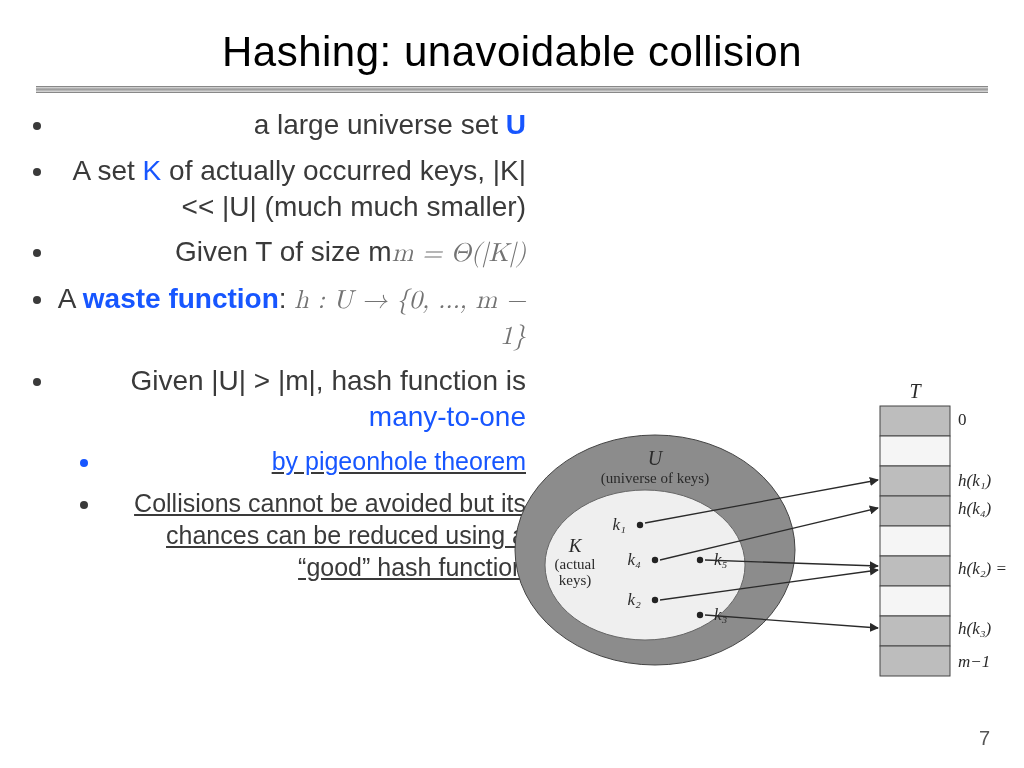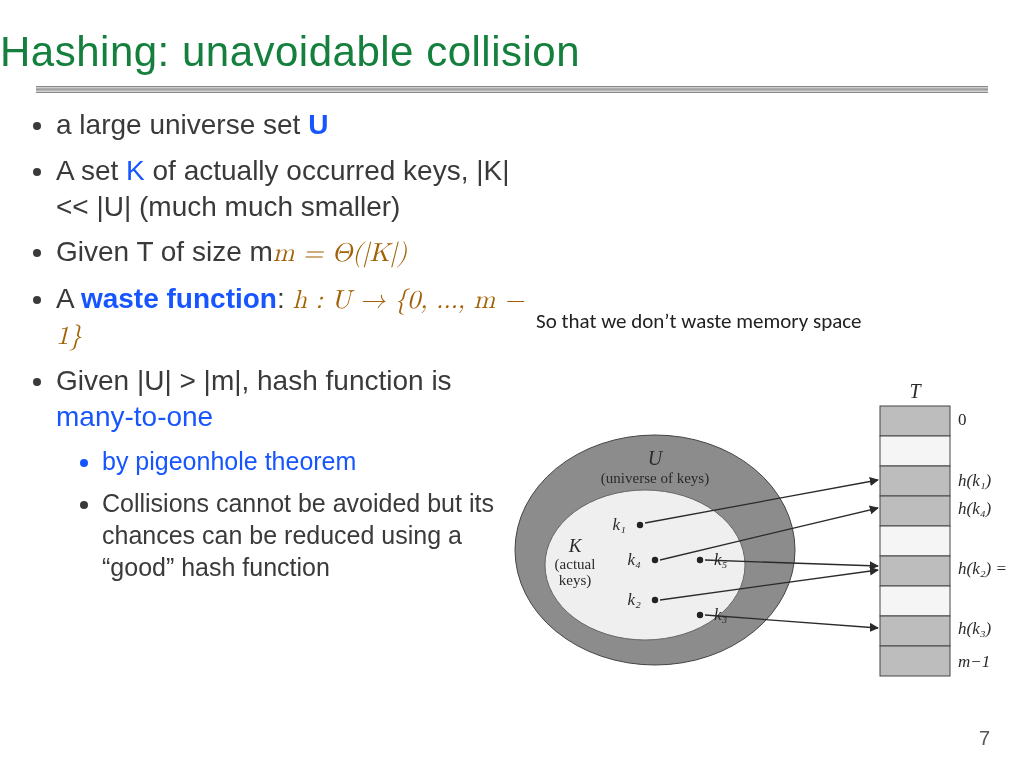--- a/index.html
+++ b/index.html
@@ -14,57 +14,59 @@
   }
   .slide {
     position: relative;
     width: 1024px;
     height: 768px;
     box-sizing: border-box;
   }
   .title {
     font-size: 42px;
     font-weight: 400;
-    color: #15803d;
-    text-align: left;
+    color: #000000;
+    text-align: center;
     padding: 28px 0 6px 0;
     letter-spacing: 0.5px;
   }
   .title-rule {
     margin: 4px 36px 14px 36px;
     height: 5px;
     border-top: 1px solid #888;
     border-bottom: 1px solid #888;
     background: linear-gradient(to bottom, #ddd 0%, #999 45%, #ddd 100%);
   }
   ul.top {
     margin: 0 0 0 26px;
     padding: 0 16px 0 30px;
     list-style: disc;
     font-size: 28px;
     line-height: 1.28;
     color: #3a3a3a;
     width: 470px;
+    text-align: right;
   }
   ul.top > li {
     margin-bottom: 10px;
   }
   ul.sub {
     list-style: disc;
     margin: 10px 0 0 22px;
     padding: 0 0 0 24px;
     font-size: 25px;
+    text-decoration: underline;
   }
   ul.sub > li { margin-bottom: 10px; }
   .blue { color: #1756ff; }
   .blue-bold { color: #1756ff; font-weight: bold; }
   .math {
     font-family: "Cambria Math", "Latin Modern Math", "STIX Two Math", serif;
     font-style: italic;
-    color: #a16207;
+    color: #737373;
   }
   .annot {
     position: absolute;
     left: 536px;
     top: 308px;
     font-family: Calibri, Arial, sans-serif;
     font-size: 21px;
     color: #222;
   }
   .pagenum {
@@ -116,21 +118,20 @@
     </li>
     <li>
       <span>Given |U| &gt; |m|, hash function is </span><span class="blue">many-to-one</span>
       <ul class="sub">
         <li class="blue">by pigeonhole theorem</li>
         <li>Collisions cannot be avoided but its chances can be reduced using a “good” hash function</li>
       </ul>
     </li>
   </ul>
 
-  <div class="annot">So that we don’t waste memory space</div>
 
   <div class="diagram">
     <svg viewBox="0 0 524 350">
       <defs>
         <marker id="arrow" viewBox="0 0 10 10" refX="9" refY="5" markerWidth="7" markerHeight="7" orient="auto-start-reverse">
           <path d="M 0 0 L 10 5 L 0 10 z" fill="#2a2a2a"></path>
         </marker>
       </defs>
 
       <ellipse cx="155" cy="180" rx="140" ry="115" fill="#8c8c8c" stroke="#444" stroke-width="1"></ellipse>

